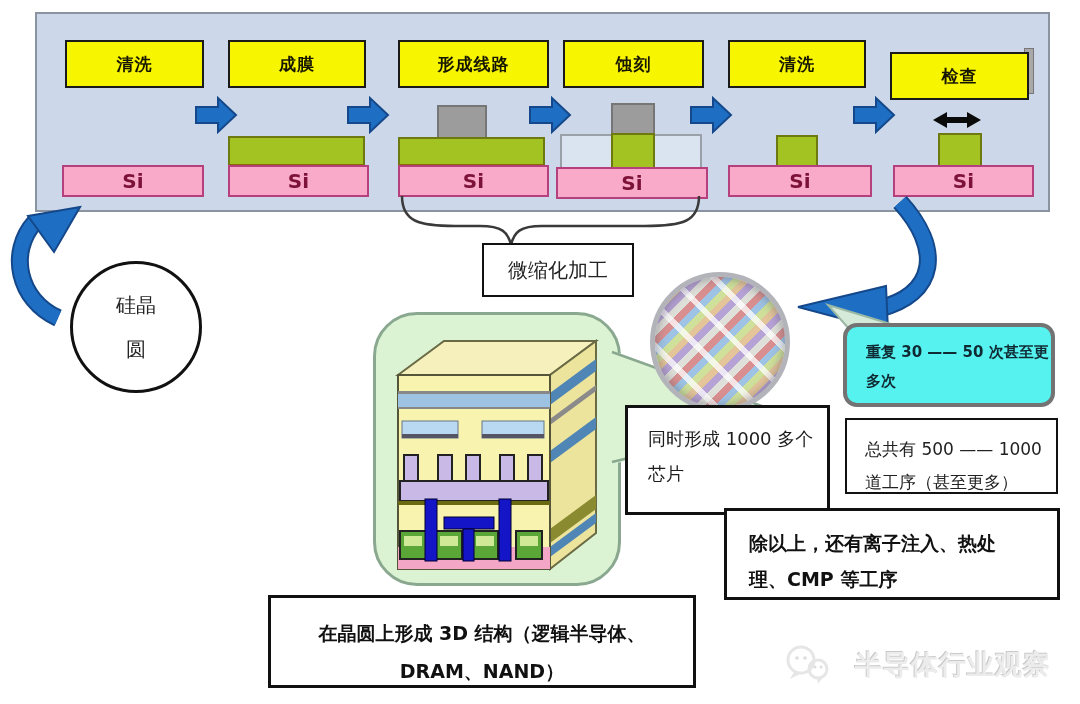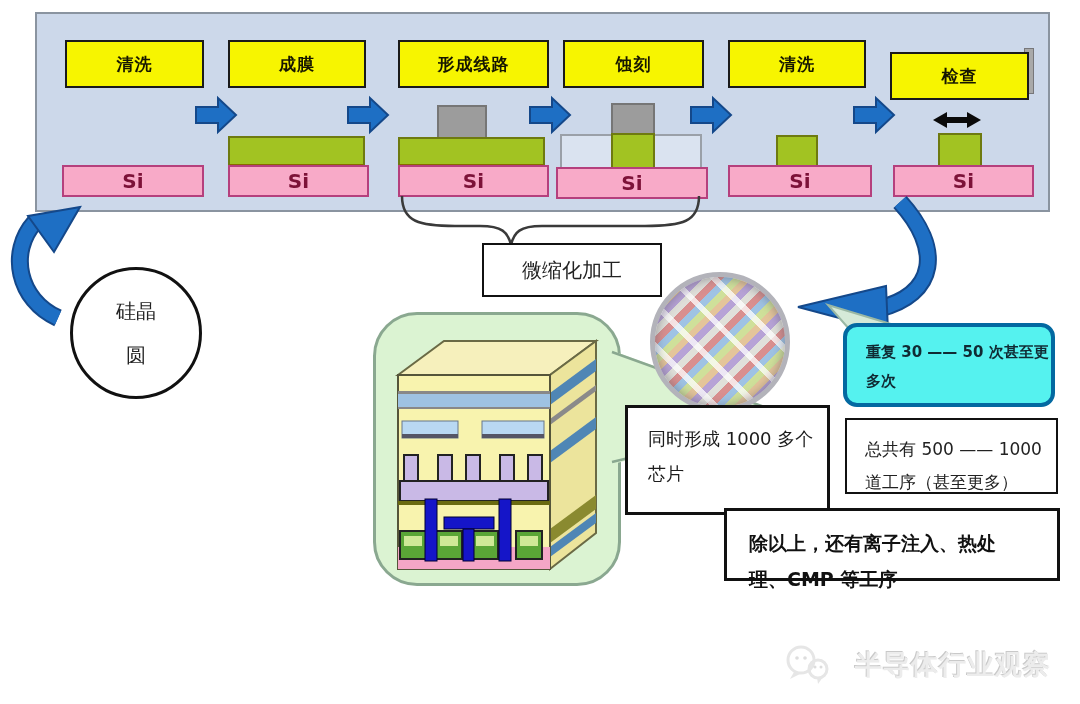--- a/index.html
+++ b/index.html
@@ -20,39 +20,39 @@
     height:28px;background:#f8aac8;border:2px solid #b5407d;
     display:flex;align-items:center;justify-content:center;
     font-weight:bold;font-size:20px;color:#7c1238;
   }
   .film{background:#a2c322;border:2px solid #6e7a10;border-bottom:3px solid #8a6a00;}
   .pillar{background:#a2c322;border:2px solid #6e7a10;}
   .mask{background:#9c9c9c;border:2px solid #767676;}
   .etch-outline{border:2px solid #9aa0a8;background:rgba(255,255,255,0.28);}
   
   .wafer-circle{
-    left:70px;top:267px;width:126px;height:126px;border-radius:50%;
+    left:70px;top:261px;width:126px;height:126px;border-radius:50%;
     background:#ffffff;border:3px solid #111;
     display:flex;flex-direction:column;align-items:center;justify-content:center;
     font-size:20px;color:#222;line-height:1.0;gap:24px;
   }
   
   .white-box{background:#ffffff;border:3px solid #111;box-sizing:border-box;}
   .mini-box{
-    left:482px;top:243px;width:180px;height:54px;border-width:2px;
+    left:482px;top:243px;width:152px;height:54px;border-width:2px;
     display:flex;align-items:center;justify-content:center;font-size:20px;color:#222;
   }
   .chips-box{left:625px;top:405px;width:205px;height:110px;padding:13px 0 0 20px;font-size:18px;line-height:1.95;color:#1c1c1c;}
   .total-box{left:845px;top:418px;width:213px;height:76px;border-width:2px;padding:13px 5px 0 18px;font-size:17px;line-height:1.95;color:#222;}
-  .additional-box{left:724px;top:508px;width:336px;height:73px;padding:14px 0 0 22px;font-size:19px;line-height:1.9;font-weight:bold;color:#111;}
+  .additional-box{left:724px;top:508px;width:336px;height:92px;padding:14px 0 0 22px;font-size:19px;line-height:1.9;font-weight:bold;color:#111;}
   .structure-box{left:268px;top:595px;width:428px;height:93px;padding-top:16px;text-align:center;font-size:19px;line-height:2.0;font-weight:bold;color:#111;}
   
   .cyan-bubble{
     left:843px;top:323px;width:212px;height:84px;
-    background:#55f2ef;border:4px solid #0369a1;border-radius:14px;box-sizing:border-box;
+    background:#55f2ef;border:4px solid #737373;border-radius:14px;box-sizing:border-box;
     padding:11px 0 0 19px;font-size:15px;font-weight:bold;line-height:1.9;color:#102a33;
   }
   
   .green-bubble{
     left:373px;top:312px;width:248px;height:274px;
     background:#dbf3d2;border:3px solid #8aa890;border-radius:44px;box-sizing:border-box;
   }
   
   .wafer-disc{
     left:650px;top:272px;width:140px;height:140px;border-radius:50%;
@@ -245,20 +245,24 @@
   <div class="abs white-box total-box">
     <div>总共有 500 —— 1000</div>
     <div>道工序（甚至更多）</div>
   </div>
 
   <div class="abs white-box additional-box">
     <div>除以上，还有离子注入、热处</div>
     <div>理、CMP 等工序</div>
   </div>
 
+  <div class="abs white-box structure-box">
+    <div>在晶圆上形成 3D 结构（逻辑半导体、</div>
+    <div>DRAM、NAND）</div>
+  </div>
 
   <div class="abs watermark">
     <svg width="48" height="42" viewBox="0 0 48 42">
       <g fill="none" stroke="#e6e6e6" stroke-width="3">
         <circle cx="17" cy="16" r="13"></circle>
         <circle cx="34" cy="25" r="9"></circle>
         <path d="M10,28 L6,35 L16,30" fill="#e6e6e6" stroke="none"></path>
         <path d="M33,33 L34,40 L39,33" fill="#e6e6e6" stroke="none"></path>
       </g>
       <g fill="#dddddd">

